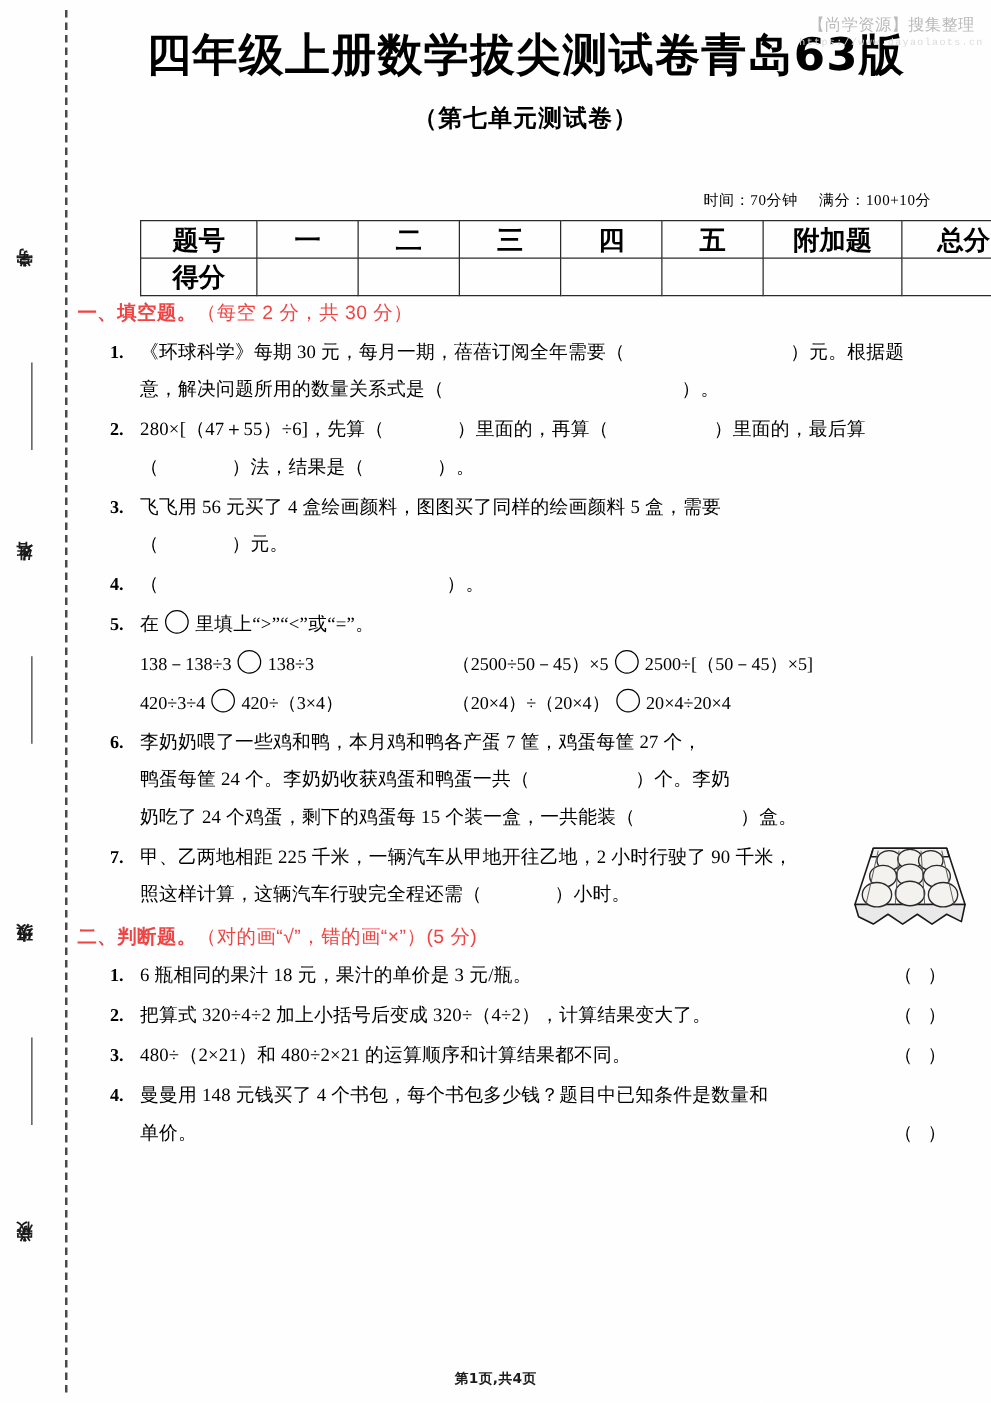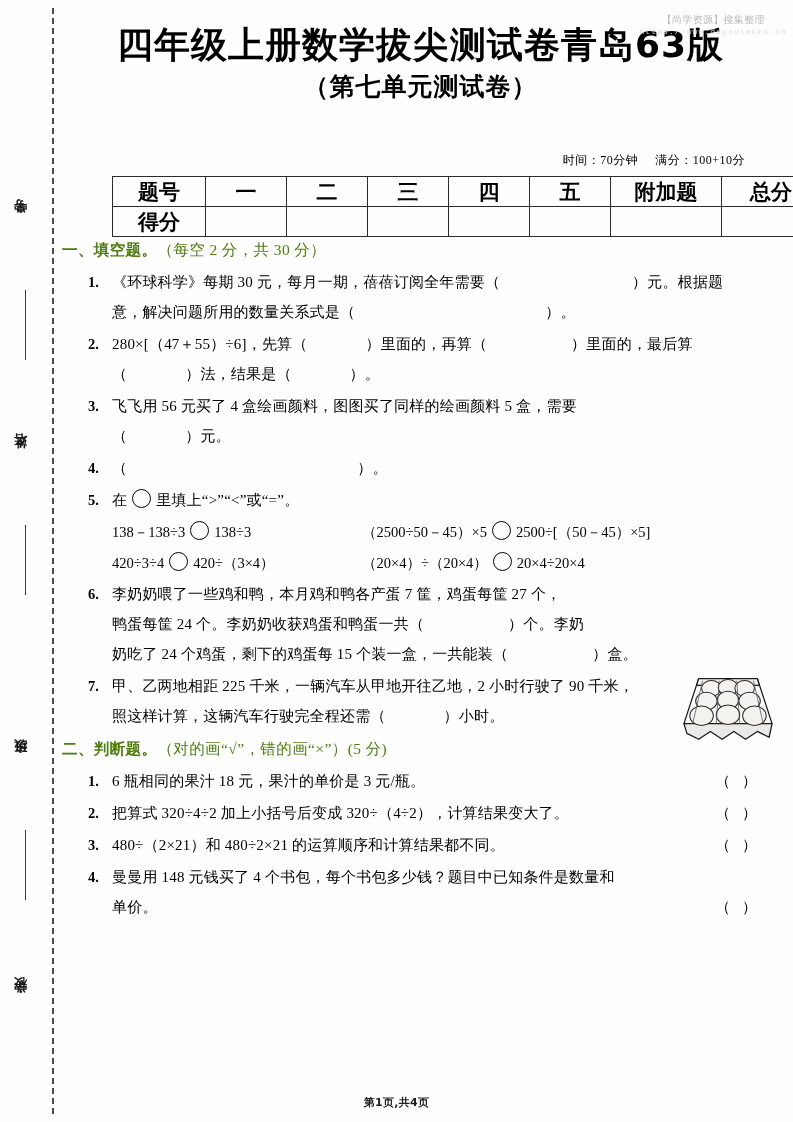--- a/index.html
+++ b/index.html
@@ -26,21 +26,21 @@
   .watermark {
     position: absolute;
     top: 14px;
     right: 6px;
     text-align: center;
     line-height: 1.15;
     z-index: 5;
   }
   .wm-line1 {
     font-family: "DejaVu Sans", "Liberation Sans", sans-serif;
-    font-size: 10px;
+    font-size: 13px;
     color: #b9b9b9;
     letter-spacing: 0.3px;
     white-space: nowrap;
   }
   .wm-line2 {
     font-family: "Liberation Mono", "DejaVu Sans Mono", monospace;
     font-size: 8px;
     color: #dcdcdc;
     letter-spacing: 1.1px;
     white-space: nowrap;
@@ -97,25 +97,25 @@
     font-family: "DejaVu Sans", "Liberation Sans", sans-serif;
     font-size: 36px;
     font-weight: bold;
     letter-spacing: 1px;
     color: #000;
     line-height: 1.25;
     white-space: nowrap;
   }
   .title-sub {
     font-family: "DejaVu Sans", "Liberation Sans", sans-serif;
-    font-size: 25px;
+    font-size: 19px;
     font-weight: bold;
     letter-spacing: 1px;
     color: #000;
-    margin-top: 5px;
+    margin-top: 17px;
     line-height: 1.2;
   }
 
   
   .meta-row {
     position: absolute;
     left: 60px;
     right: 48px;
     top: 152px;
     text-align: right;
@@ -153,22 +153,22 @@
 
   
   .content {
     position: absolute;
     left: 62px;
     right: 14px;
     top: 240px;
   }
   .section-head {
     font-size: 15.5px;
-    font-family: Liberation Serif, serif;
-    color: #4d7c0f;
+    font-family: Liberation Sans, sans-serif;
+    color: #ef4444;
     margin: 0 0 6px 0;
     letter-spacing: 0.4px;
     font-weight: normal;
   }
   .section-head .sec-label { font-weight: bold; }
 
   .q {
     display: flex;
     margin: 0 0 2px 0;
     padding-left: 26px;

